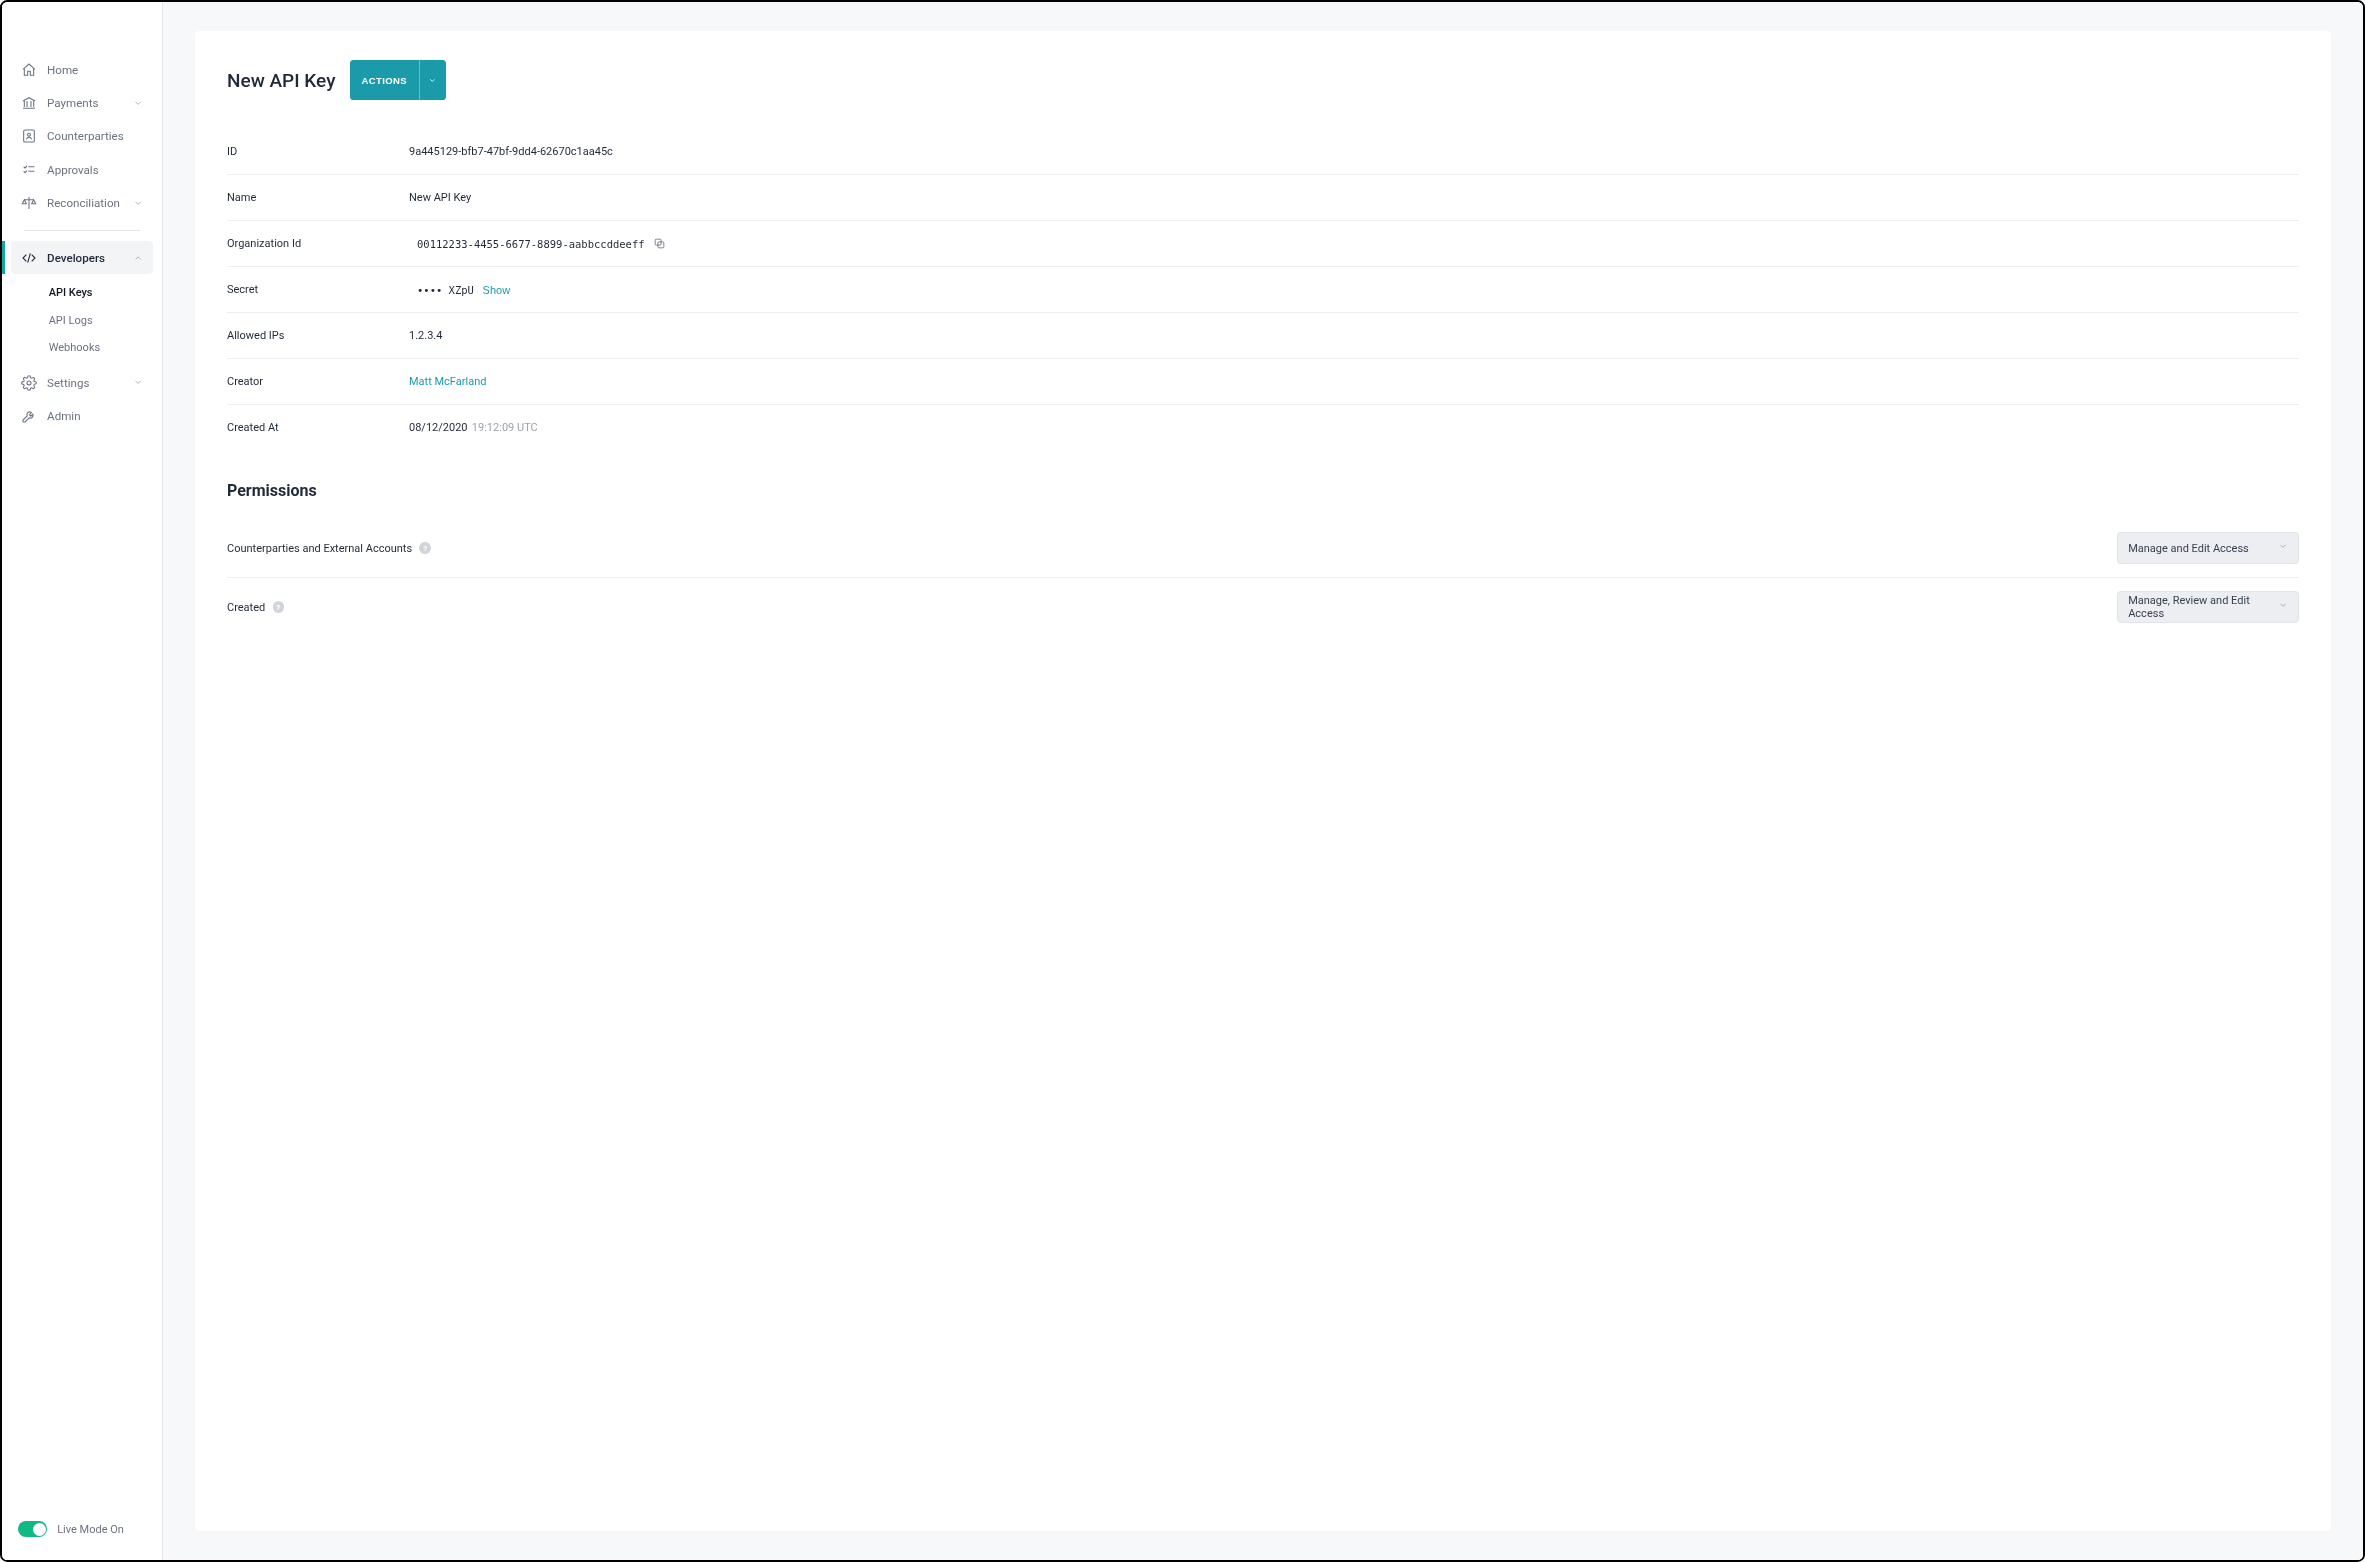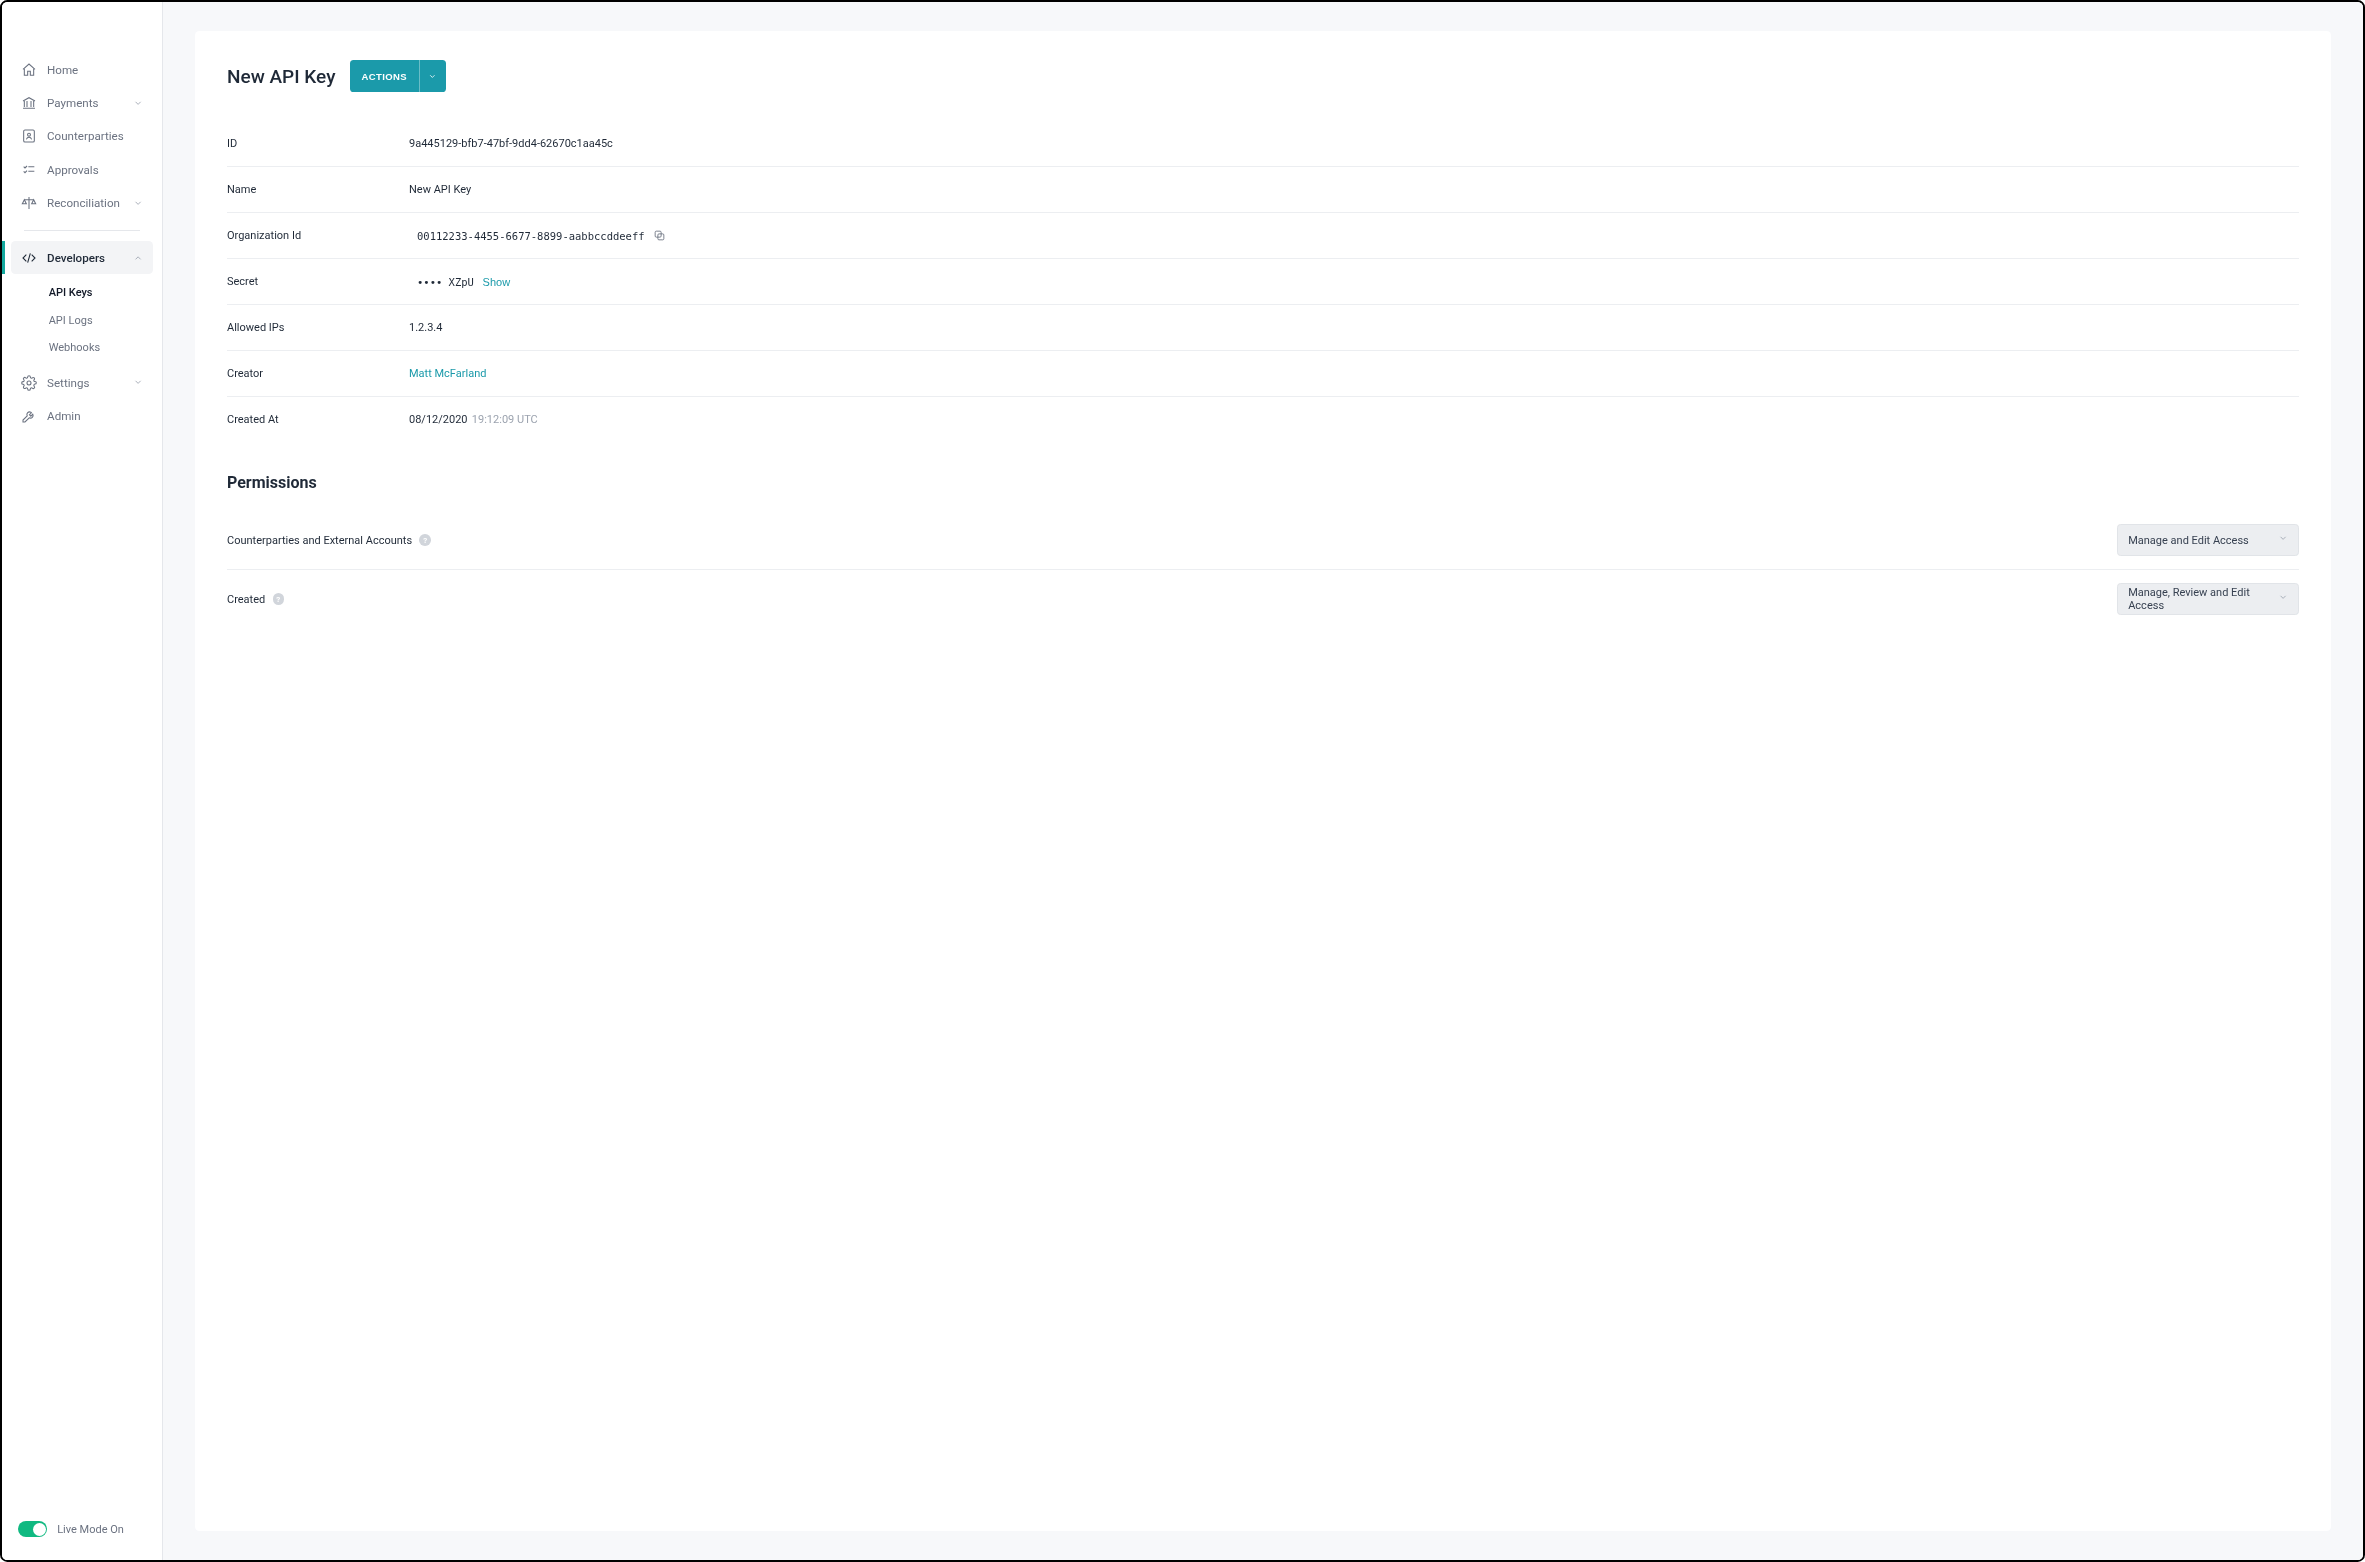--- a/index.html
+++ b/index.html
@@ -115,21 +115,21 @@
     min-height: 100%;
   }
   .header-row { display:flex; align-items:center; gap:14.5px; margin-bottom: 29px; }
   .page-title { font-size: 19px; font-weight: 500; color:#1f2937; }
   .actions-btn {
     display:inline-flex; align-items:center;
     background:#1b9aaa;
     color:#fff;
     border:none;
     border-radius:3.6px;
-    height:32px;
+    height:40px;
     font-size:9.5px;
     letter-spacing:0.4px;
     font-weight:600;
     cursor:pointer;
     padding:0;
     overflow:hidden;
   }
   .actions-btn .btn-text { padding:0 11.6px; }
   .actions-btn .btn-caret {
     border-left:0.7px solid rgba(255,255,255,.35);

